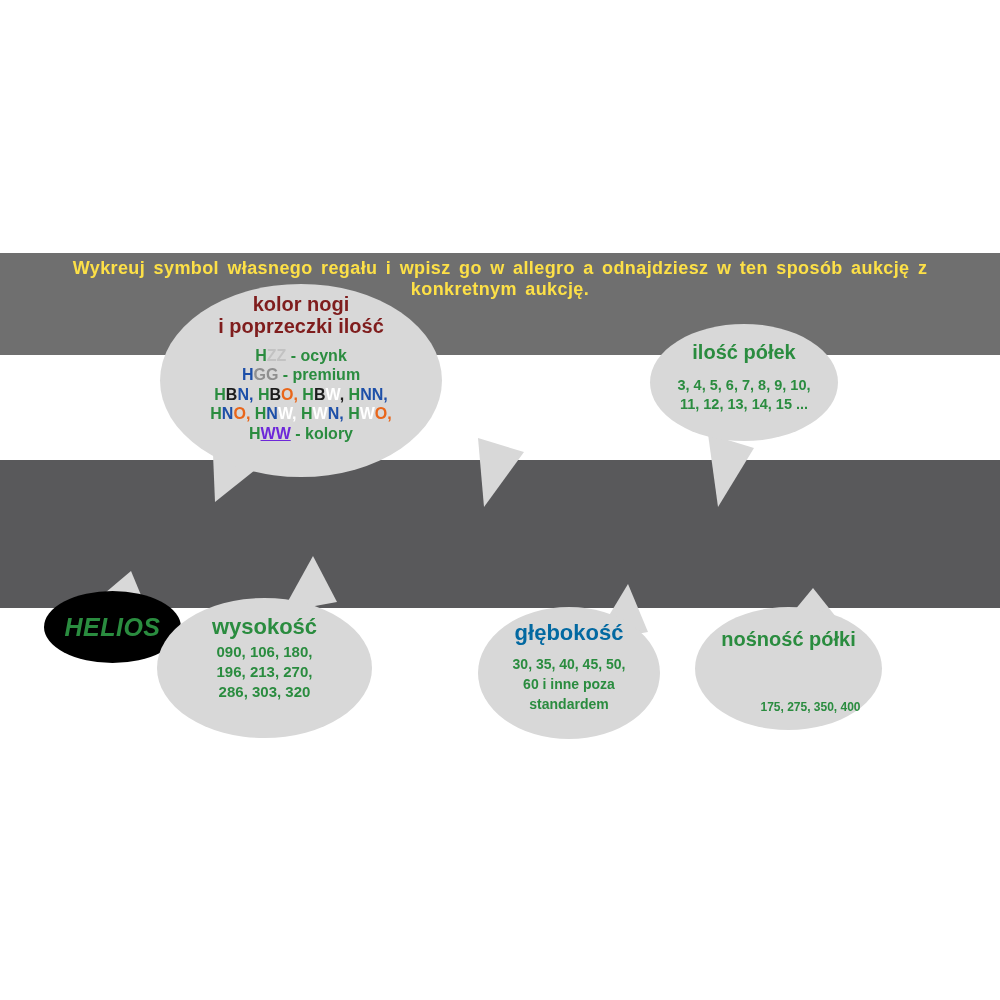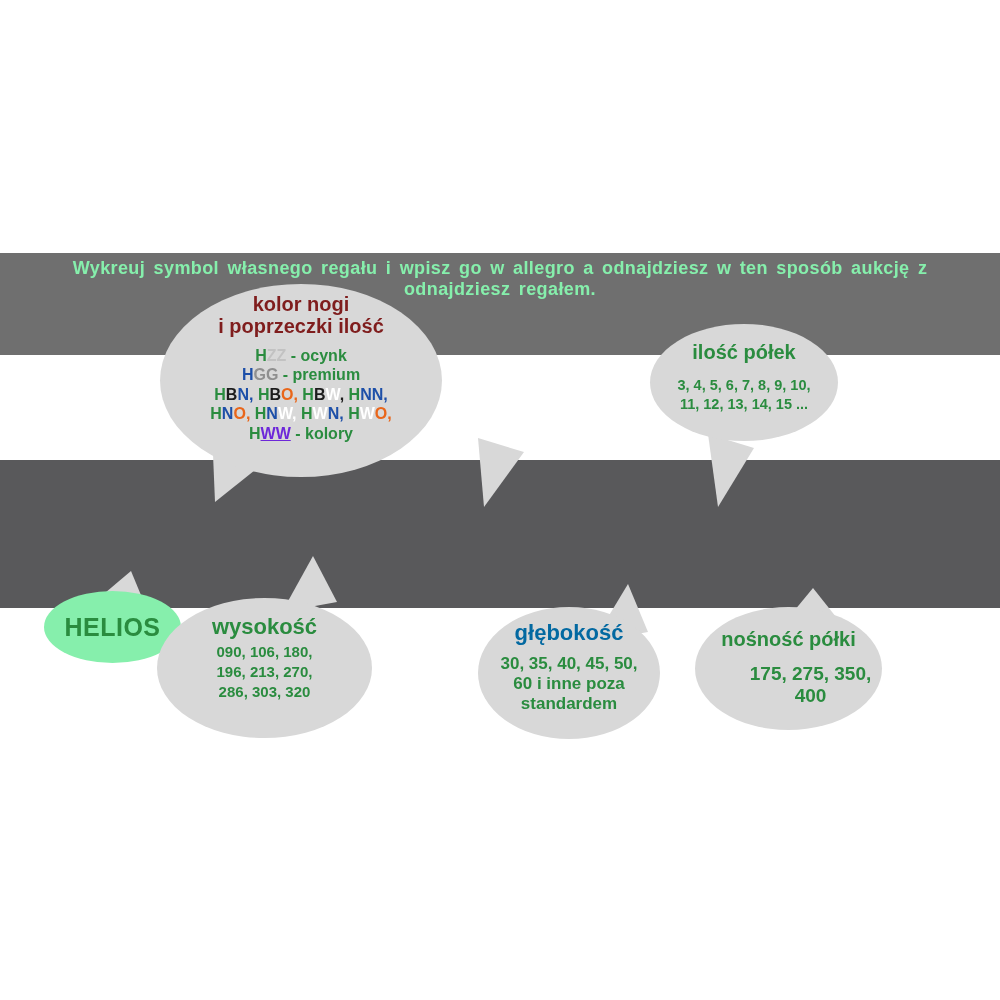--- a/index.html
+++ b/index.html
@@ -6,21 +6,21 @@
   #canvas{
     position:relative;width:1000px;height:1000px;overflow:hidden;
     background:#ffffff;font-family:"Liberation Sans","DejaVu Sans",sans-serif;
   }
   
   .banner-top{
     position:absolute;left:0;top:253px;width:1000px;height:102px;z-index:1;
     text-align:center;
   }
   .banner-text{
-    padding-top:5px;color:#86efac;font-weight:700;font-size:18px;line-height:21px;
+    padding-top:5px;color:#fde047;font-weight:700;font-size:18px;line-height:21px;
     letter-spacing:.4px;word-spacing:3px;
   }
   .band-mid{
     position:absolute;left:0;top:460px;width:1000px;height:148px;z-index:1;
   }
   .code-text{
     position:absolute;left:0;top:0;width:100%;height:148px;line-height:146px;
     text-align:center;color:#ffffff;font-weight:700;font-size:64px;
     letter-spacing:0px;transform:scale(1,1.08);z-index:3;white-space:nowrap;
   }
@@ -42,34 +42,34 @@
   .b-ilosc{left:650px;top:324px;width:188px;height:117px;}
   .b-ilosc .title{font-size:20px;margin-top:17px;}
   .b-ilosc .lines{font-size:14.5px;line-height:19px;margin-top:13px;}
   .b-helios{left:44px;top:591px;width:137px;height:72px;justify-content:center;}
   .b-helios .title{font-size:25px;letter-spacing:.5px;}
   .b-wys{left:157px;top:598px;width:215px;height:140px;}
   .b-wys .title{font-size:22px;margin-top:17px;}
   .b-wys .lines{font-size:15px;line-height:20px;margin-top:2px;}
   .b-gleb{left:478px;top:607px;width:182px;height:132px;}
   .b-gleb .title{font-size:22px;margin-top:14px;}
-  .b-gleb .lines{font-size:17px;line-height:20px;margin-top:8px;}
-  .b-nos{left:695px;top:607px;width:187px;height:123px;}
+  .b-gleb .lines{font-size:14px;line-height:20px;margin-top:8px;}
+  .b-nos{left:695px;top:607px;width:187px;height:123px;gap:37px;}
   .b-nos .title{font-size:20px;margin-top:21px;}
-  .b-nos .lines{font-size:19px;margin-top:13px;margin-left:44px;}
+  .b-nos .lines{font-size:12px;margin-top:13px;margin-left:44px;}
 </style>
 </head>
 <body>
 
 <div id="canvas">
 
   <div class="banner-top" style="background: rgb(111, 111, 111);">
     <div class="banner-text">
       <div>Wykreuj symbol własnego regału i wpisz go w allegro a odnajdziesz w ten sposób aukcję z</div>
-      <div>odnajdziesz regałem.</div>
+      <div>konkretnym aukcję.</div>
     </div>
   </div>
 
   <div class="band-mid" style="background: rgb(89, 89, 91);"></div>
   <div class="code-text" style="color: rgb(255, 255, 255);">HZZ_270X075X50_8_275</div>
 
   <svg id="tails" width="1000" height="1000" viewBox="0 0 1000 1000">
     <polygon points="212,430 270,458 215,502" class="tailfill" fill="#d8d8d8"></polygon>
     <polygon points="478,438 524,452 484,507" class="tailfill" fill="#d8d8d8"></polygon>
     <polygon points="708,434 754,448 718,507" class="tailfill" fill="#d8d8d8"></polygon>
@@ -95,21 +95,21 @@
 
 
   <div class="bubble b-ilosc" style="background: rgb(216, 216, 216);">
     <div class="title" style="color: rgb(42, 140, 63);">ilość półek</div>
     <div class="lines" style="color: rgb(42, 140, 63);">
       <div>3, 4, 5, 6, 7, 8, 9, 10,</div>
       <div>11, 12, 13, 14, 15 ...</div>
     </div>
   </div>
 
-  <div class="bubble b-helios" style="background: #86efac;">
+  <div class="bubble b-helios" style="background: #000000; font-style: italic;">
     <div class="title" style="color: rgb(42, 140, 63);">HELIOS</div>
   </div>
 
   <div class="bubble b-wys" style="background: rgb(216, 216, 216);">
     <div class="title" style="color: rgb(42, 140, 63);">wysokość</div>
     <div class="lines" style="color: rgb(42, 140, 63);">
       <div>090, 106, 180,</div>
       <div>196, 213, 270,</div>
       <div>286, 303, 320</div>
     </div>

